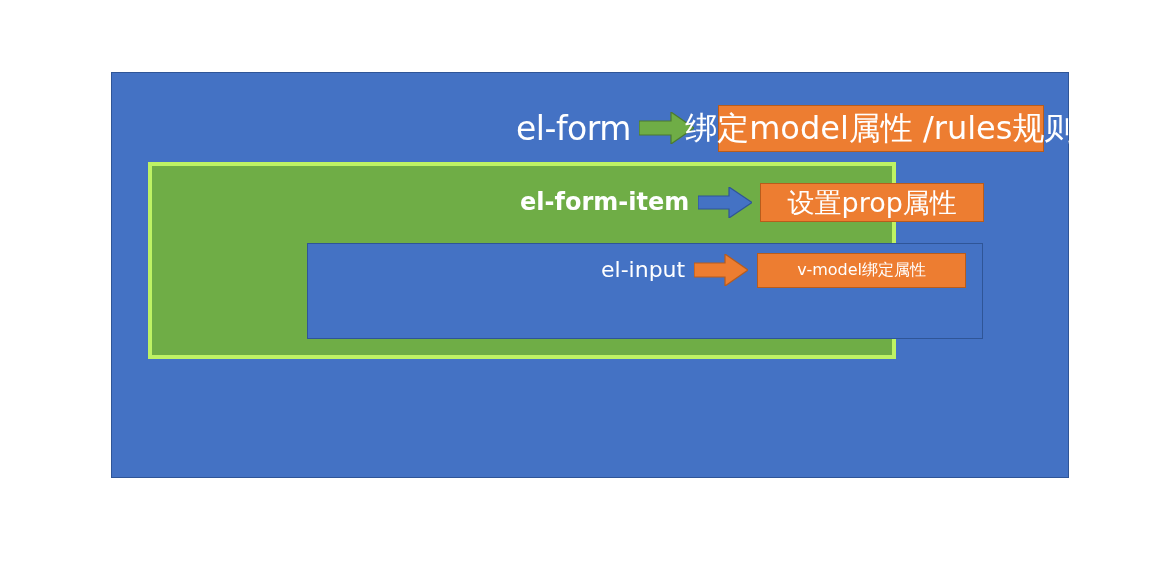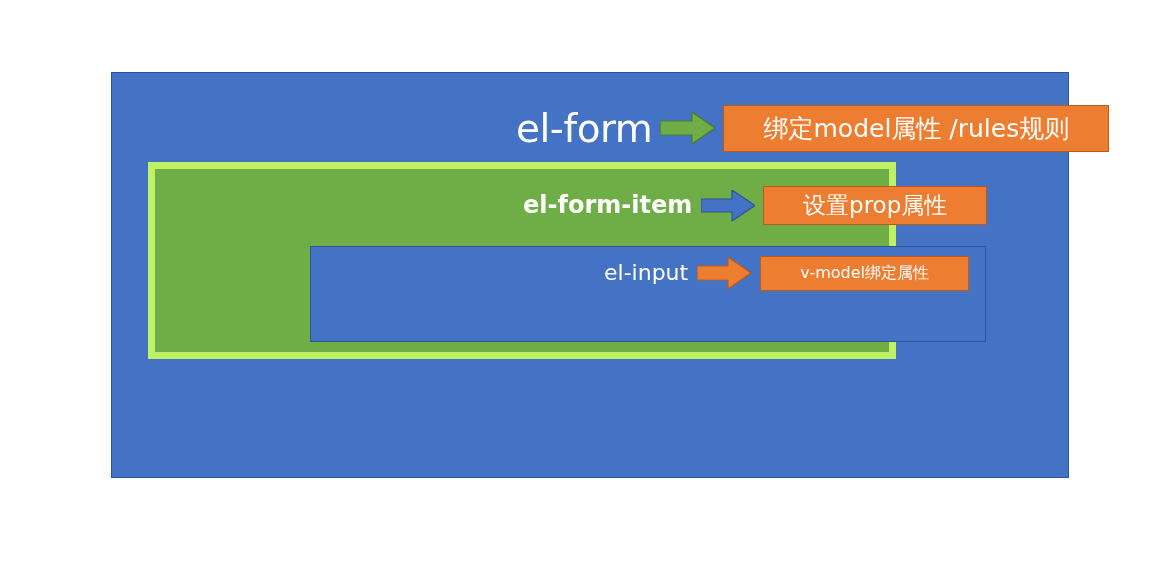--- a/index.html
+++ b/index.html
@@ -38,21 +38,21 @@
     background: #4472C4;
     border: 1px solid #2f5597;
   }
 
   .box-form-item {
     left: 36px;      
     top: 89px;       
     width: 748px;    
     height: 197px;   
     background: #6FAD46;
-    border: 7px solid #bef264;
+    border: 4px solid #bef264;
   }
 
   .box-input {
     left: 155px;     
     top: 77px;       
     width: 676px;    
     height: 96px;    
     background: #4472C4;
     border: 1px solid #2f5597;
   }
@@ -80,21 +80,21 @@
     top: 245px;
     height: 40px;
   }
 
   
   .label {
     color: #ffffff;
     line-height: 1;
   }
   .label-form {
-    font-size: 39px;
+    font-size: 33px;
     font-weight: 400;
     letter-spacing: -0.5px;
   }
   .label-form-item {
     font-size: 24px;
     font-weight: 700;
     letter-spacing: 0px;
   }
   .label-input {
     font-size: 22px;
@@ -119,28 +119,29 @@
     box-sizing: border-box;
     background: #ED7D31;
     border: 1px solid #b85c1c;
     color: #ffffff;
     display: flex;
     align-items: center;
     justify-content: center;
     line-height: 1;
   }
   .callout-form {
-    width: 386px;
+    width: 326px;
     height: 47px;
-    font-size: 25px;
+    font-size: 32px;
+    margin-left: 16px;
   }
   .callout-form-item {
     width: 224px;
     height: 39px;
-    font-size: 23px;
+    font-size: 27px;
   }
   .callout-input {
     width: 209px;
     height: 35px;
     font-size: 16px;
   }
 </style>
 </head>
 <body>
 

